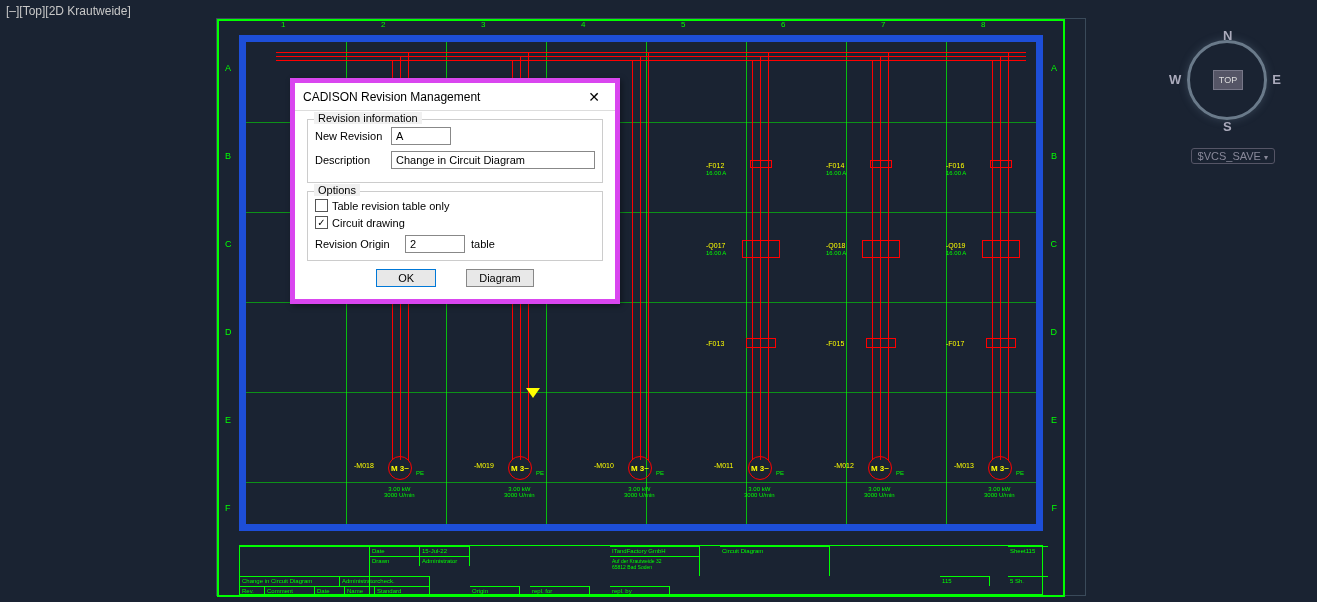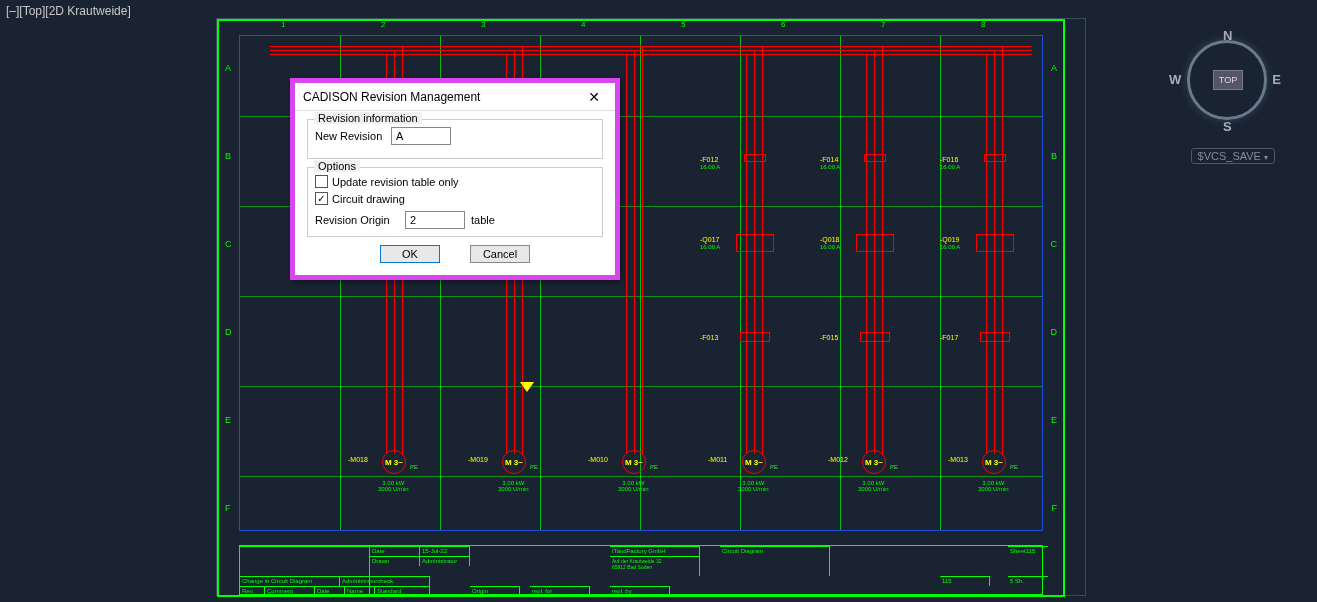--- a/index.html
+++ b/index.html
@@ -35,21 +35,21 @@
   width: 848px;
   height: 578px;
   border: 2px solid #00ff00;
 }
 .inner-frame {
   position: absolute;
   top: 14px;
   left: 20px;
   right: 20px;
   bottom: 64px;
-  border: 1px solid #1d4ed8;
+  border: 7px solid #1d4ed8;
 }
 .grid-col {
   position: absolute;
   top: 0;
   bottom: 0;
   width: 1px;
   background: #00ff00;
   opacity: 0.7;
 }
 .grid-row {
@@ -482,37 +482,41 @@
     <span class="dialog-title">CADISON Revision Management</span>
     <span class="dialog-close">✕</span>
   </div>
   <div class="dialog-body">
     <div class="group">
       <div class="group-label">Revision information</div>
       <div class="form-row">
         <span class="form-label">New Revision</span>
         <input class="form-input" style="width: 60px;" value="A">
       </div>
+      <div class="form-row">
+        <span class="form-label">Description</span>
+        <input class="form-input" style="flex: 1 1 0%;" value="Change in Circuit Diagram">
+      </div>
     </div>
 
     <div class="group">
       <div class="group-label">Options</div>
       <div class="checkbox-row">
         <div class="checkbox"></div>
-        <span>Update revision table only</span>
+        <span>Table revision table only</span>
       </div>
       <div class="checkbox-row">
         <div class="checkbox">✓</div>
         <span>Circuit drawing</span>
       </div>
       <div class="form-row" style="margin-top:6px;margin-bottom:0">
         <span class="form-label" style="min-width:84px">Revision Origin</span>
         <input class="form-input" style="width: 60px;" value="2">
         <span style="font-size:11px">table</span>
       </div>
     </div>
 
     <div class="dialog-buttons">
       <button class="dlg-btn primary">OK</button>
-      <button class="dlg-btn">Cancel</button>
+      <button class="dlg-btn">Diagram</button>
     </div>
   </div>
 </div>
 
 </body></html>

